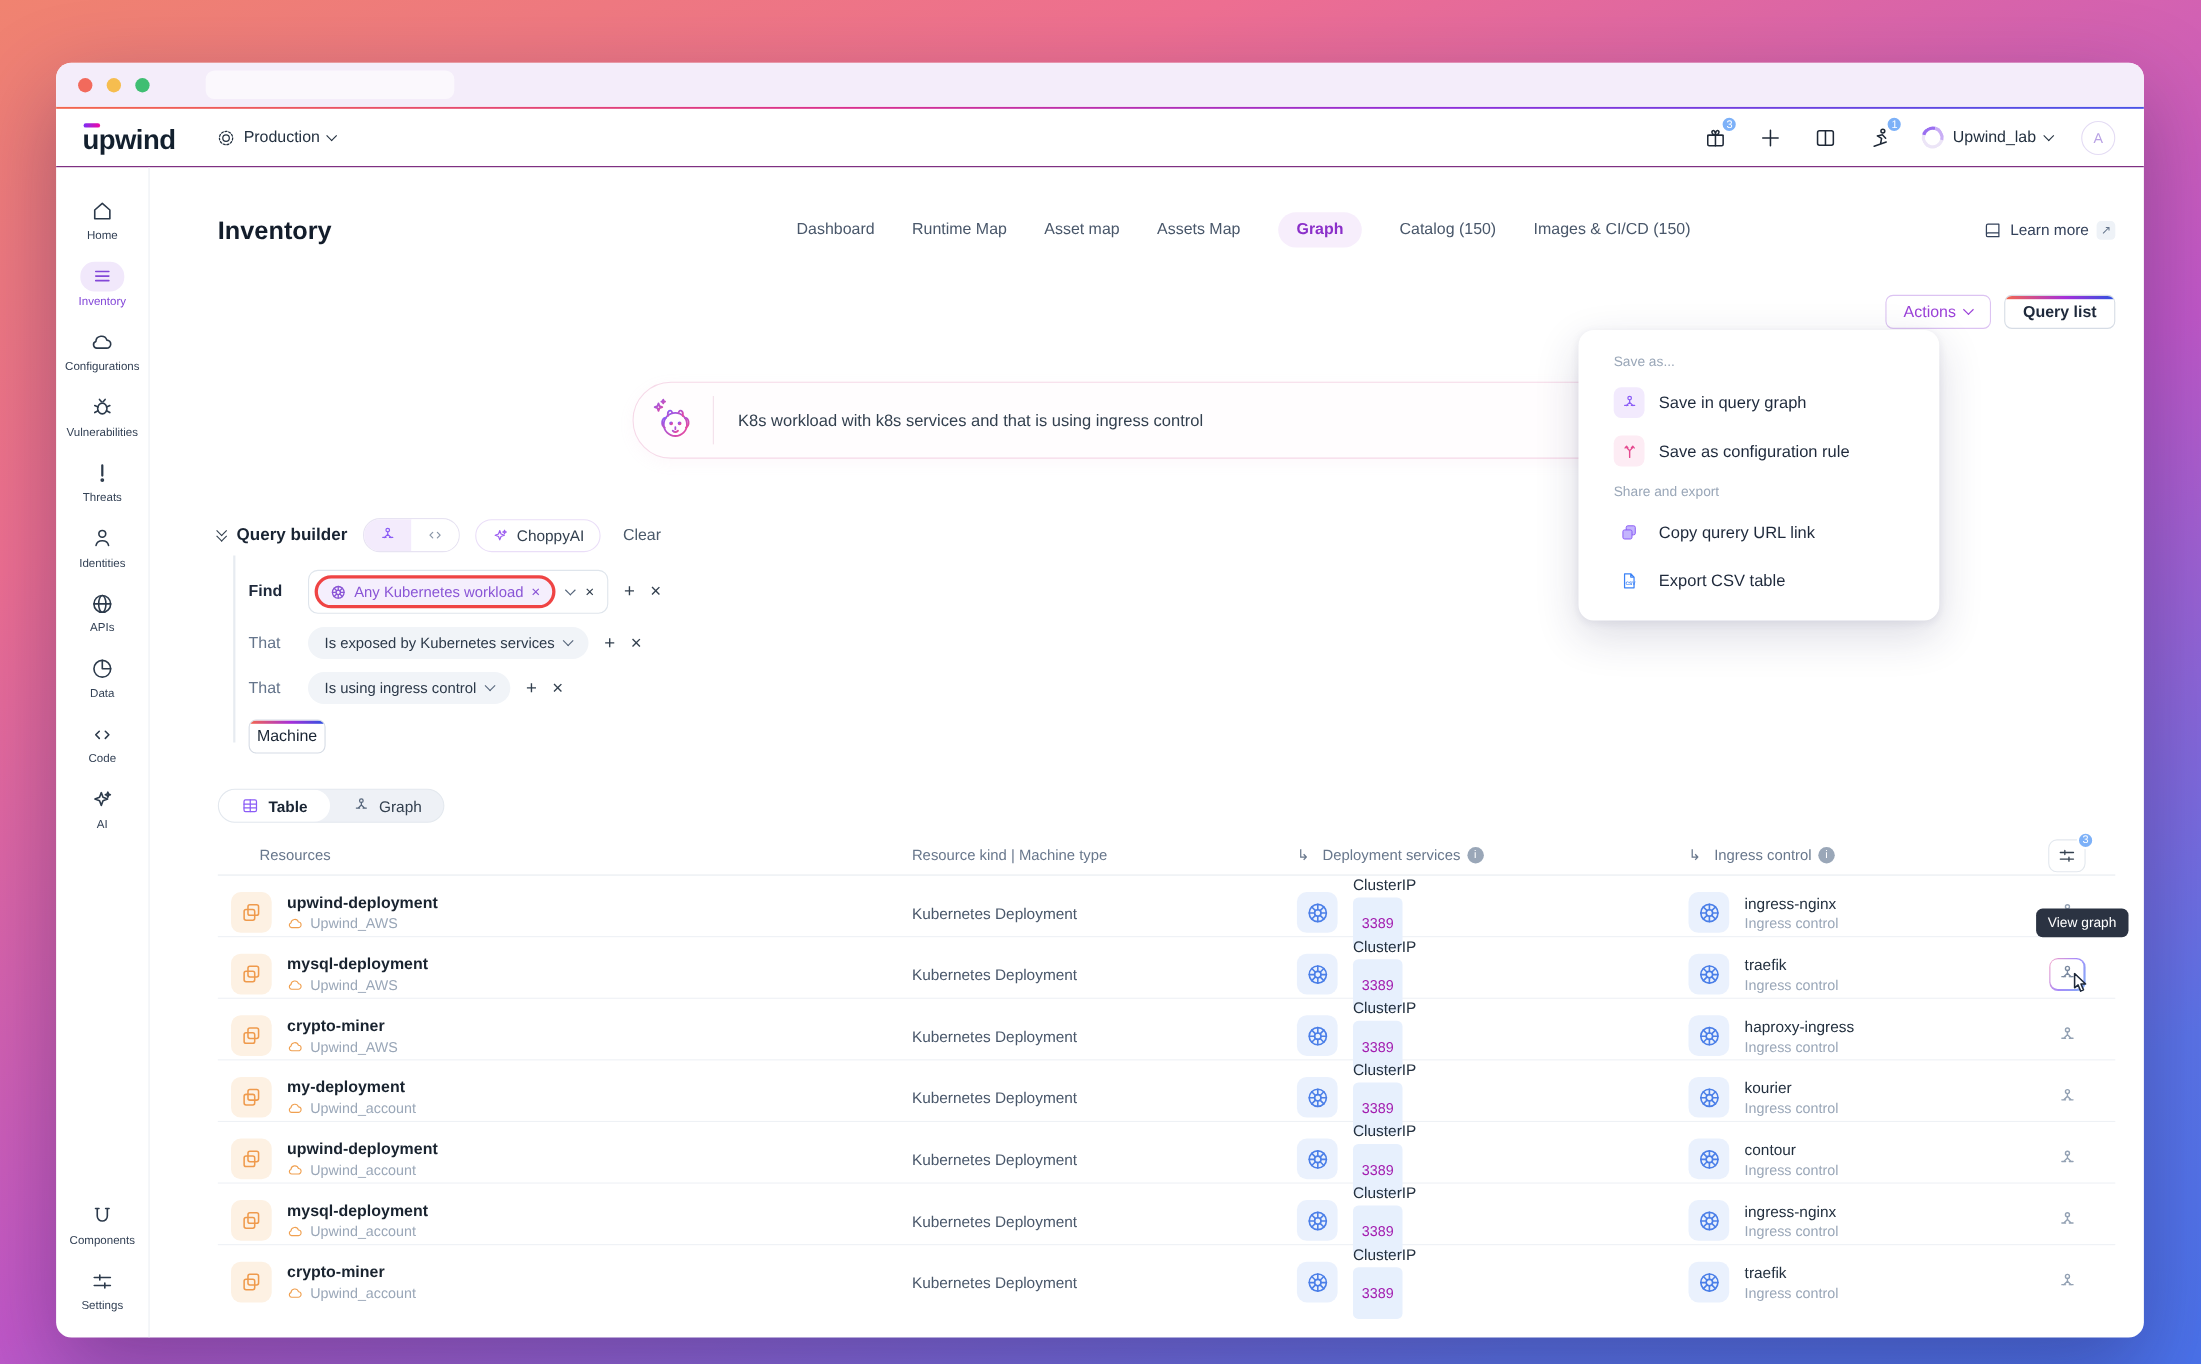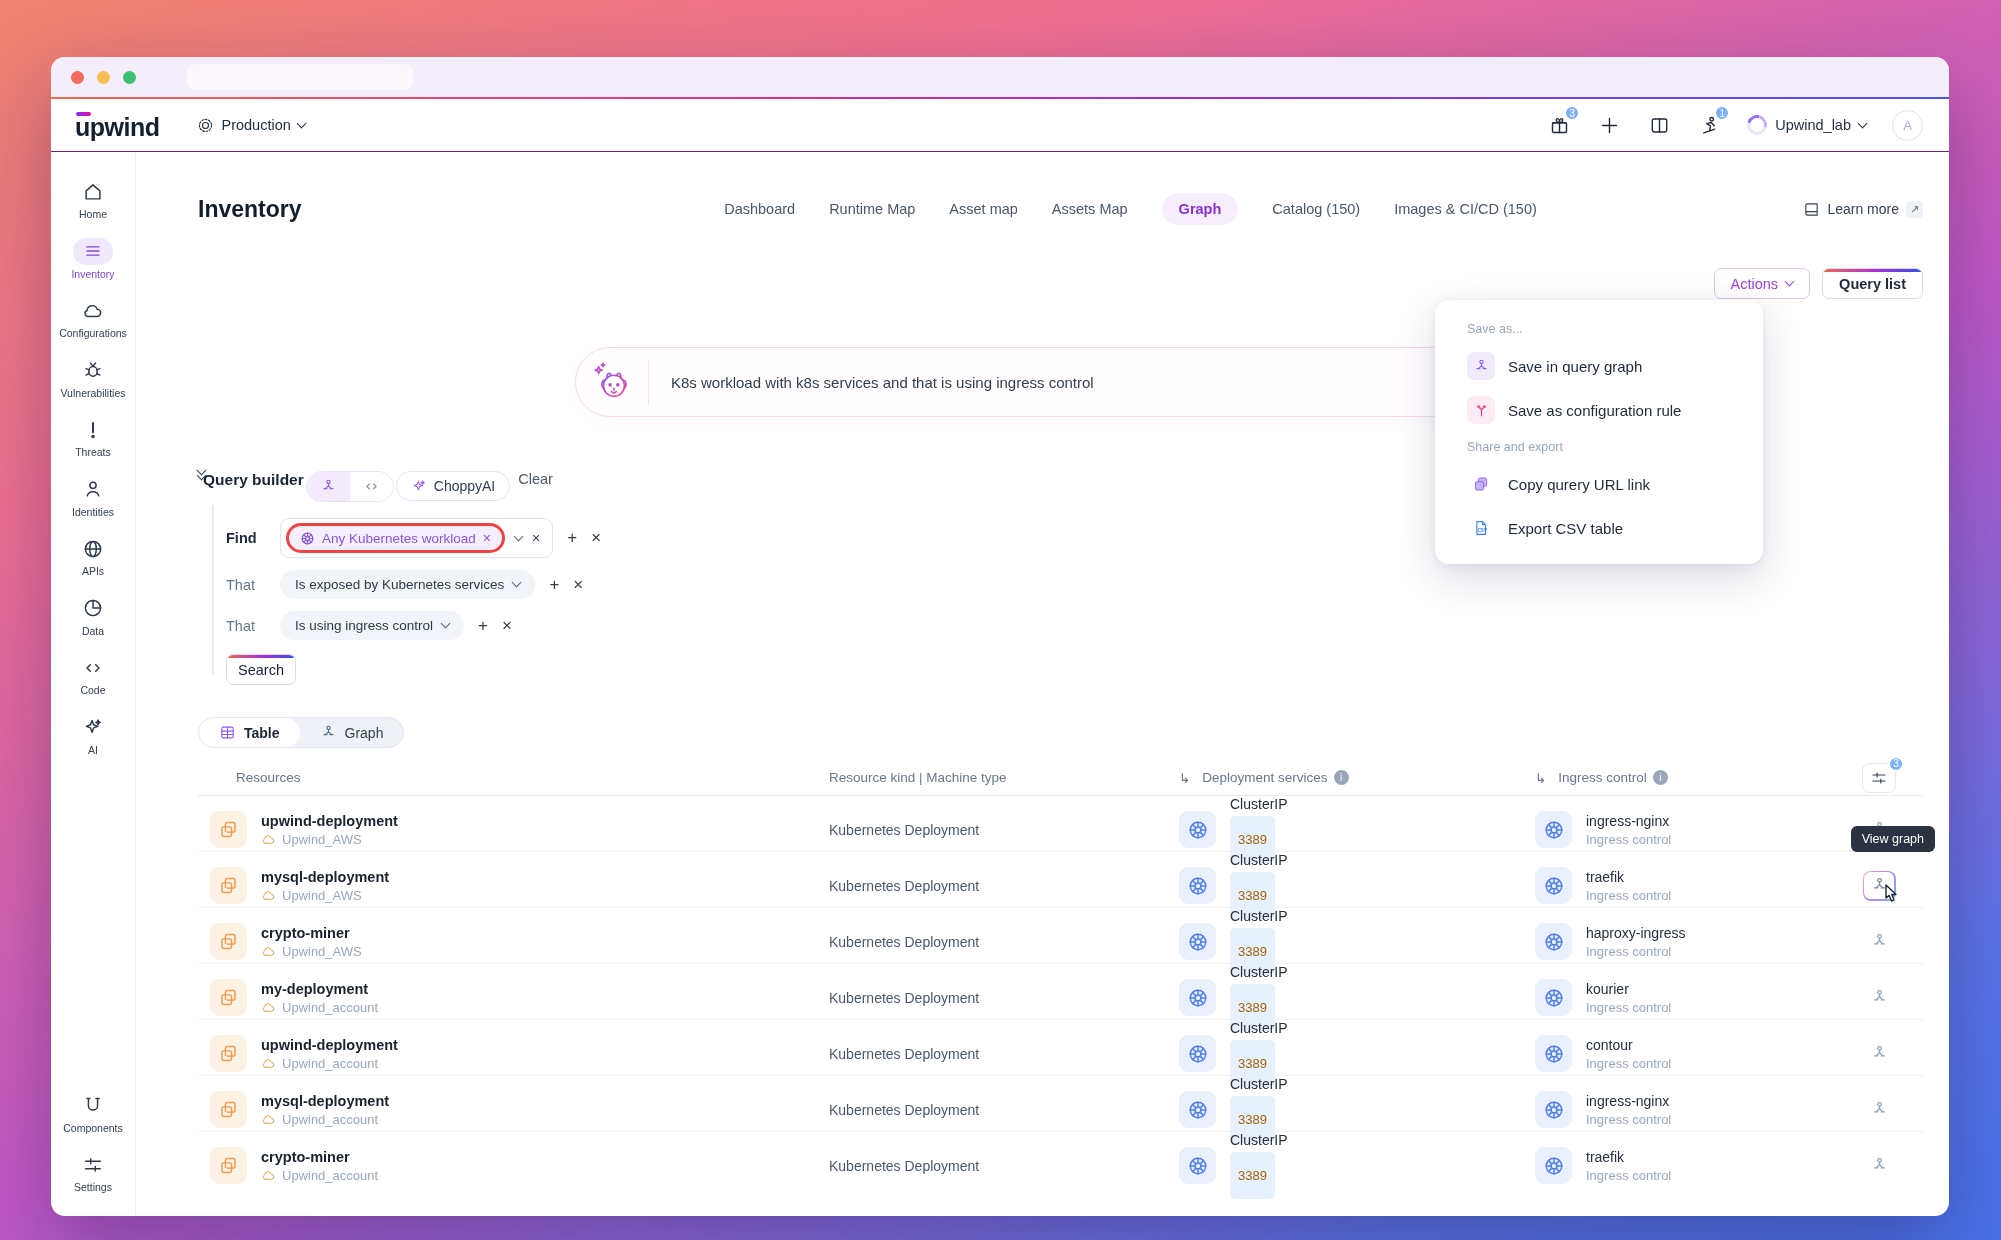--- a/index.html
+++ b/index.html
@@ -63,21 +63,21 @@
   .mibox.pink{background:#fdecf4;color:#e5498f}
   .mibox.plain{background:transparent}
   
   .banner{margin-top:48px;margin-left:377px;width:920px;height:70px;border:1.5px solid #f6d9e8;border-radius:35px;background:#fffdfe;display:flex;align-items:center;padding:0 20px 0 14px;position:relative;box-shadow:0 4px 14px rgba(230,160,200,.08)}
   .bdivider{width:1px;height:44px;background:#f3dfea;margin:0 0 0 12px}
   .btext{margin-left:22px;font-size:15px;color:#33404f}
   .bclose{position:absolute;right:16px;top:50%;transform:translateY(-50%);font-size:19px;color:#3a4756;cursor:pointer}
   
   .qb{margin-top:54px;position:relative}
   .qbline{position:absolute;left:14px;top:34px;bottom:10px;width:1.5px;background:#e7ebf1}
-  .qbhead{display:flex;align-items:flex-start;gap:2px}
+  .qbhead{display:flex;align-items:center;gap:14px}
   .dblchev{display:flex;flex-direction:column;color:#33404f;margin-right:-4px}
   .qbtitle{font-size:15.5px;font-weight:bold;color:#192433}
   .segpill{display:flex;border:1px solid #e7e3f2;border-radius:999px;overflow:hidden}
   .segpill .seg{padding:6px 13px;display:flex;align-items:center}
   .segpill .seg.on{background:#f3ebfc;color:#8b5cf6}
   .segpill .seg.off{color:#8b97a8;background:#fff}
   .choppy{display:flex;align-items:center;gap:7px;border:1px solid #eadef8;border-radius:999px;padding:6px 14px;font-size:14px;color:#33404f}
   .choppy .spark{color:#9b5cf0}
   .clearbtn{font-size:14.5px;color:#4b5a6b;margin-left:6px;cursor:pointer}
   .qrow{display:flex;align-items:center;margin-left:28px;gap:14px}
@@ -110,21 +110,21 @@
   .c-res{padding-left:12px;gap:14px}
   .icobox{width:37px;height:37px;border-radius:9px;display:flex;align-items:center;justify-content:center;flex:none}
   .icobox.orange{background:#fdf1e3;color:#ef9a4c}
   .icobox.blue{background:#eaf1fd;color:#4b7fe8}
   .resname{font-size:14.5px;font-weight:bold;color:#19232f}
   .ressub{display:flex;align-items:flex-start;gap:6px;font-size:13px;color:#9aa7b8;margin-top:3px}
   .ressub .cld{color:#f0a050;display:flex}
   .c-kind{font-size:14px;color:#49576a}
   .c-svc,.c-ing{gap:14px}
   .svctype,.ingname{font-size:14px;color:#23303f}
-  .portchip{display:inline-block;background:#e7f0fd;color:#a16207;border-radius:5px;padding:16px 8px;font-size:13px;margin-top:4px}
+  .portchip{display:inline-block;background:#e7f0fd;color:#a21caf;border-radius:5px;padding:16px 8px;font-size:13px;margin-top:4px}
   .ingsub{font-size:13px;color:#9aa7b8;margin-top:3px}
   .c-act{justify-content:center;position:relative;height:100%}
   .rowgraph{color:#93a1b3;display:flex;cursor:pointer}
   .gradbtn{padding:1.5px;border-radius:8px;background:linear-gradient(120deg,#f5a0c4,#a78bfa,#7fb0f7);cursor:pointer}
   .gradbtn .inner{background:#fff;border-radius:6.5px;width:30px;height:27px;display:flex;align-items:center;justify-content:center;color:#7b8aa0}
   .tooltip{position:absolute;top:-26px;right:-12px;background:#2b3342;color:#fff;font-size:12.5px;border-radius:6px;padding:6px 11px;white-space:nowrap;z-index:40}
   .cursorglyph{position:absolute;top:32px;right:24px;z-index:41}
   svg.icn{fill:none;stroke:currentColor;stroke-width:1.6;stroke-linecap:round;stroke-linejoin:round}
   .hidden-defs{position:absolute;width:0;height:0;overflow:hidden}
 </style>
@@ -443,21 +443,21 @@
           <span class="rlabel soft">That</span>
           <span class="pill-gray">
             <span>Is using ingress control</span>
             <span class="chev" style="color:#55657a"></span>
           </span>
           <span class="gray-plus">+</span>
           <span class="gray-x">×</span>
         </div>
 
         <div class="searchbtn">
-            <span>Search</span>
+            <span>Machine</span>
           </div>
       </div>
 
       
       <div class="viewtoggle">
         <span class="vt-seg on">
           <svg class="icn vticon" width="17" height="17" viewBox="0 0 24 24">
               <rect x="4" y="4.5" width="16" height="15" rx="2"></rect>
               <path d="M4 10h16 M4 14.8h16 M12 4.5v15"></path>
             </svg>

